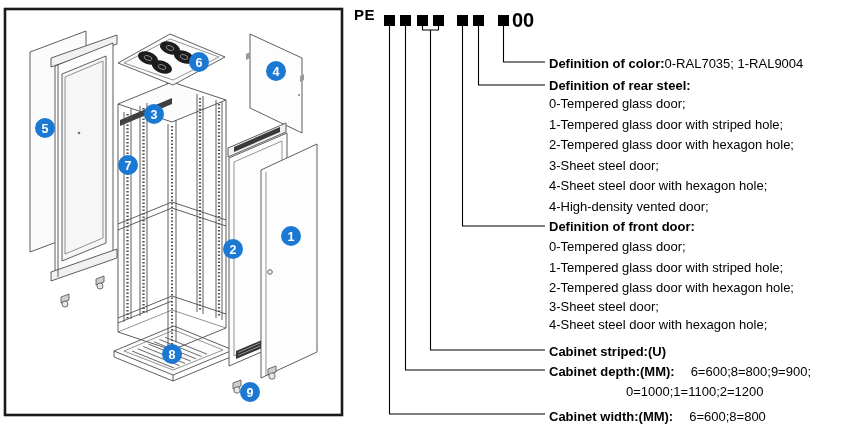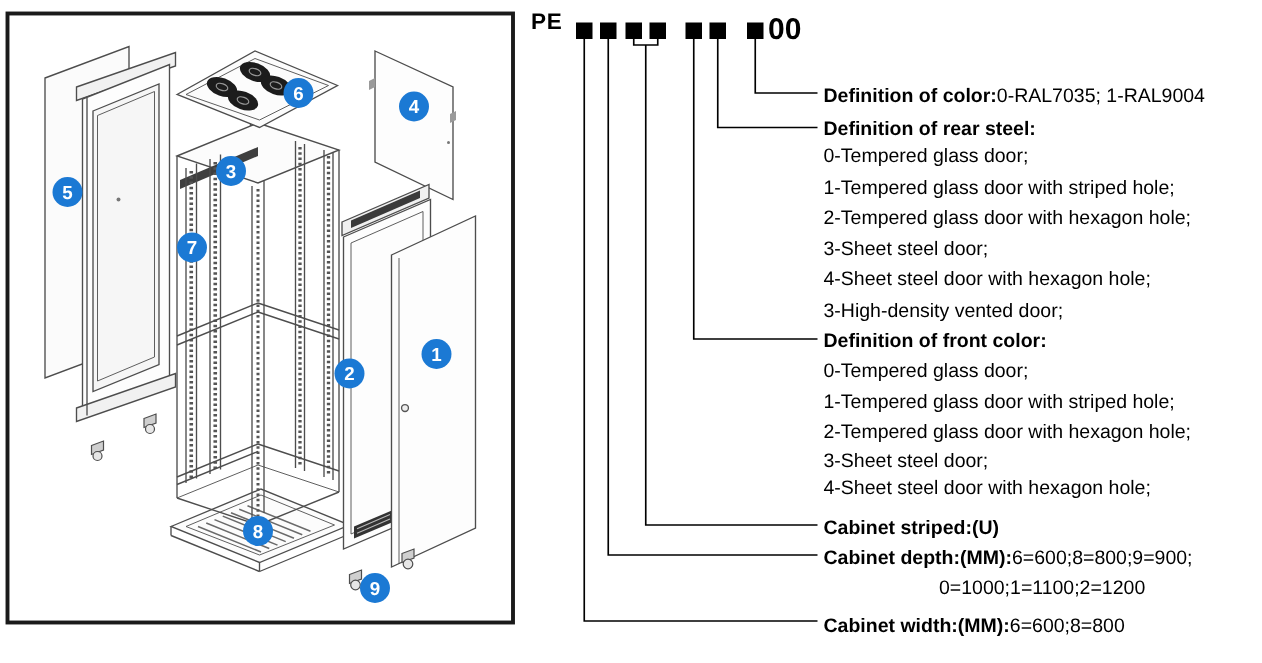--- a/index.html
+++ b/index.html
@@ -17,21 +17,21 @@
   .sq{position:absolute;top:15px;width:11px;height:11px;background:#000;}
   .sq1{left:384px}.sq2{left:400px}.sq3{left:417px}.sq4{left:433px}
   .sq5{left:457px}.sq6{left:473px}.sq7{left:498px}
 
   .connectors{position:absolute;left:0;top:0;width:841px;height:442px;pointer-events:none;}
 
   
   .row{position:absolute;left:549px;white-space:nowrap;font-size:13px;line-height:15px;}
   .b{font-weight:700;}
   .r{font-weight:400;}
-  .gap{margin-left:0;}
+  .gap{margin-left:16px;}
   .r-color{top:56px}
   .r-rear-t{top:78px}
   .r-rear-0{top:96px}.r-rear-1{top:117px}.r-rear-2{top:137px}
   .r-rear-3{top:158px}.r-rear-4{top:178px}.r-rear-5{top:199px}
   .r-front-t{top:219px}
   .r-front-0{top:239px}.r-front-1{top:260px}.r-front-2{top:280px}
   .r-front-3{top:299px}.r-front-4{top:317px}
   .r-cap{top:344px}
   .r-depth{top:364px}
   .r-depth2{top:384px;left:626px}
@@ -249,23 +249,23 @@
     <div class="row r-color">
       <span class="b">Definition of color:</span><span class="r">0-RAL7035; 1-RAL9004</span>
     </div>
 
     <div class="row b r-rear-t">Definition of rear steel:</div>
     <div class="row r r-rear-0">0-Tempered glass door;</div>
     <div class="row r r-rear-1">1-Tempered glass door with striped hole;</div>
     <div class="row r r-rear-2">2-Tempered glass door with hexagon hole;</div>
     <div class="row r r-rear-3">3-Sheet steel door;</div>
     <div class="row r r-rear-4">4-Sheet steel door with hexagon hole;</div>
-    <div class="row r r-rear-5">3-High-density vented door;</div>
-
-    <div class="row b r-front-t">Definition of front color:</div>
+    <div class="row r r-rear-5">4-High-density vented door;</div>
+
+    <div class="row b r-front-t">Definition of front door:</div>
     <div class="row r r-front-0">0-Tempered glass door;</div>
     <div class="row r r-front-1">1-Tempered glass door with striped hole;</div>
     <div class="row r r-front-2">2-Tempered glass door with hexagon hole;</div>
     <div class="row r r-front-3">3-Sheet steel door;</div>
     <div class="row r r-front-4">4-Sheet steel door with hexagon hole;</div>
 
     <div class="row b r-cap">Cabinet striped:(U)</div>
 
     <div class="row r-depth">
       <span class="b">Cabinet depth:(MM):</span><span class="r gap">6=600;8=800;9=900;</span>

